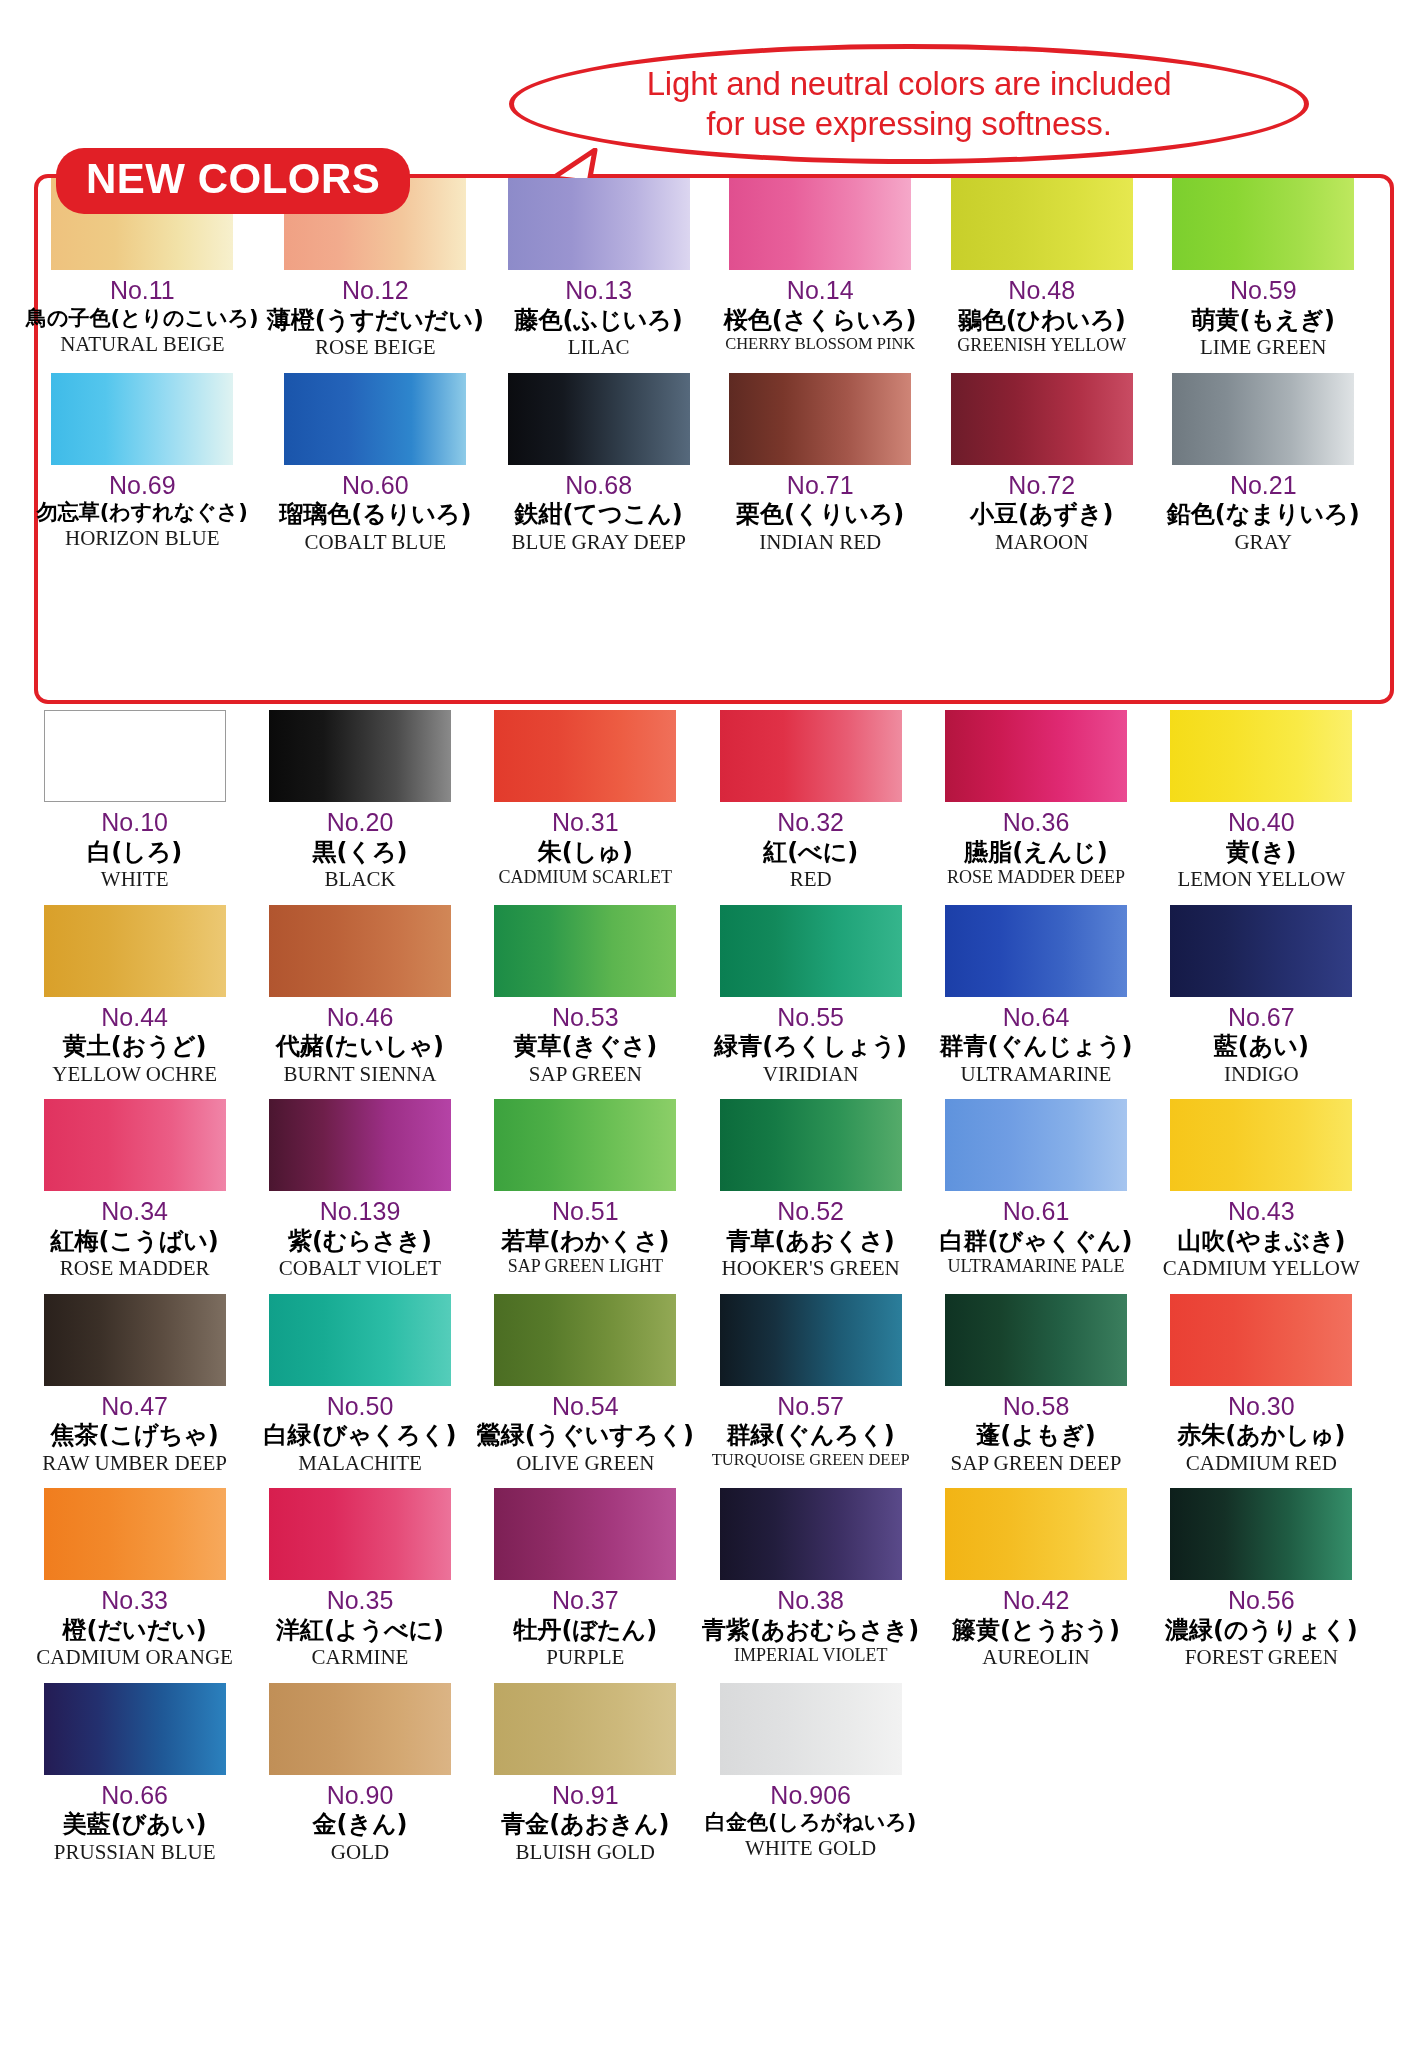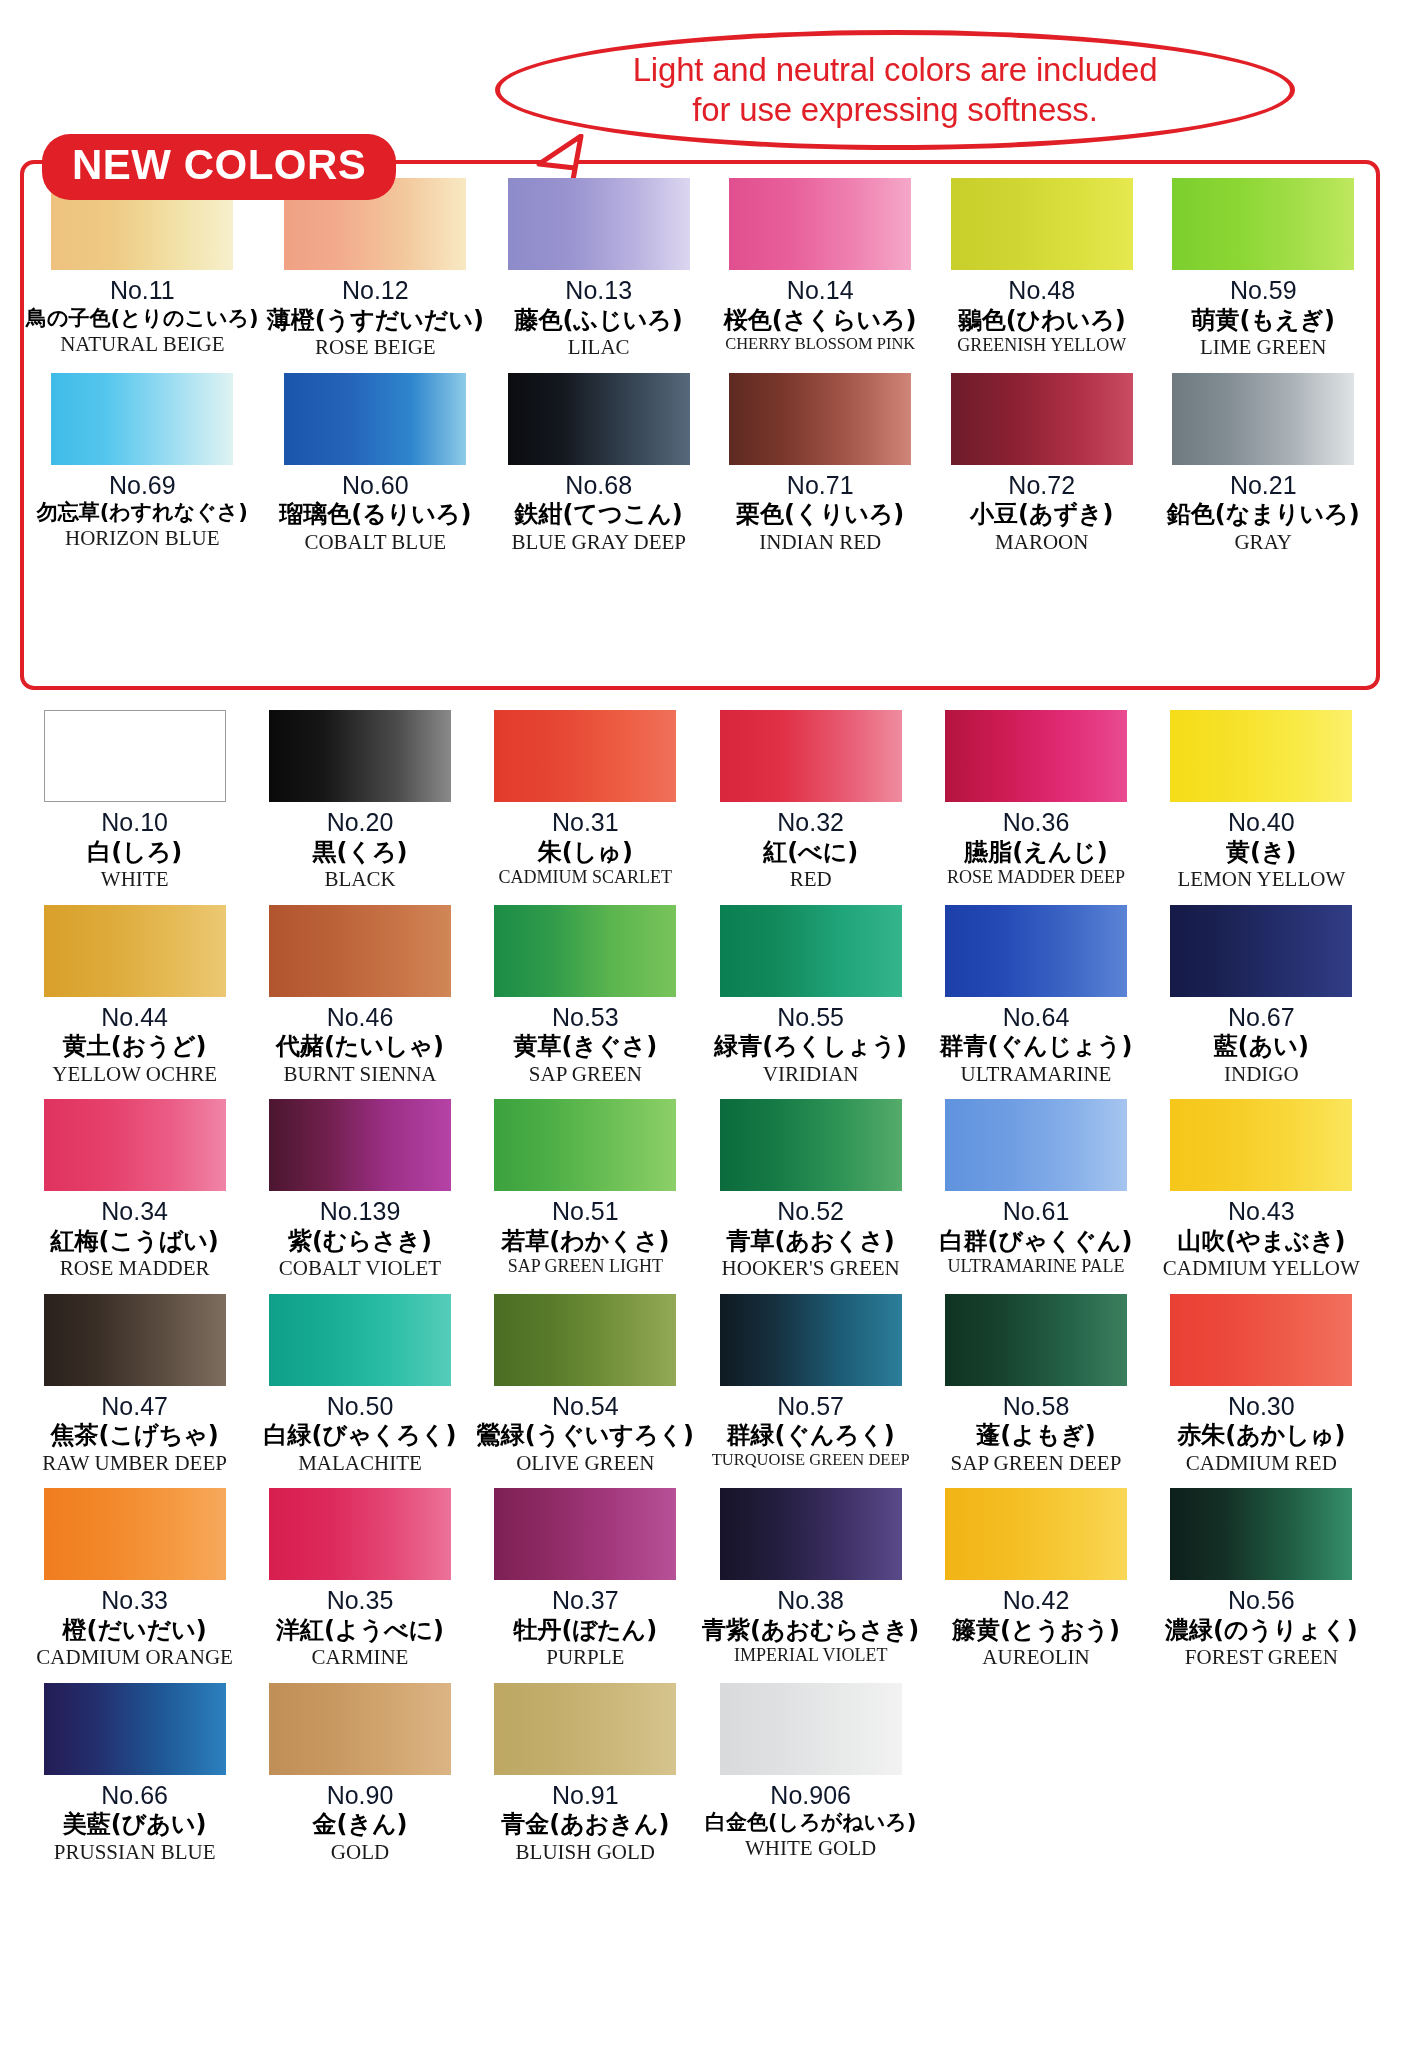--- a/index.html
+++ b/index.html
@@ -2,21 +2,21 @@
 <html><head>
 <meta charset="utf-8">
 <style>
   * { box-sizing: border-box; margin:0; padding:0; }
   html, body {
     width:1411px; height:2047px;
     background:#ffffff;
     font-family:"Liberation Sans", sans-serif;
     overflow:hidden;
   }
-  .page { position:relative; width:1411px; height:2047px; padding:2px; }
+  .page { position:relative; width:1411px; height:2047px; padding:16px; }
 
   
   .header { position:relative; height:215px; }
 
   .bubble {
     position:absolute; left:493px; top:28px; width:800px; height:120px;
     border:5px solid #e11f26; border-radius:50% / 50%;
     display:flex; align-items:center; justify-content:center;
     background:#fff; z-index:3;
   }
@@ -61,21 +61,21 @@
 
   .cell { padding:0 4px; text-align:center; }
 
   .swatch {
     height:92px; margin:0 auto 6px auto; width:182px;
     border-radius:0;
   }
   .swatch.outlined { border:1px solid #9a9a9a; }
 
   .no {
-    font-size:25px; color:#0f172a; line-height:1.18;
+    font-size:25px; color:#701a75; line-height:1.18;
     font-family:"Liberation Sans", sans-serif;
   }
   .jp {
     font-size:24px; color:#000; line-height:1.2; font-weight:bold;
     font-family:"DejaVu Sans", sans-serif;
     white-space:nowrap;
   }
   .jp.small { font-size:21px; }
   .en {
     font-size:21px; color:#1a1a1a; line-height:1.25;

